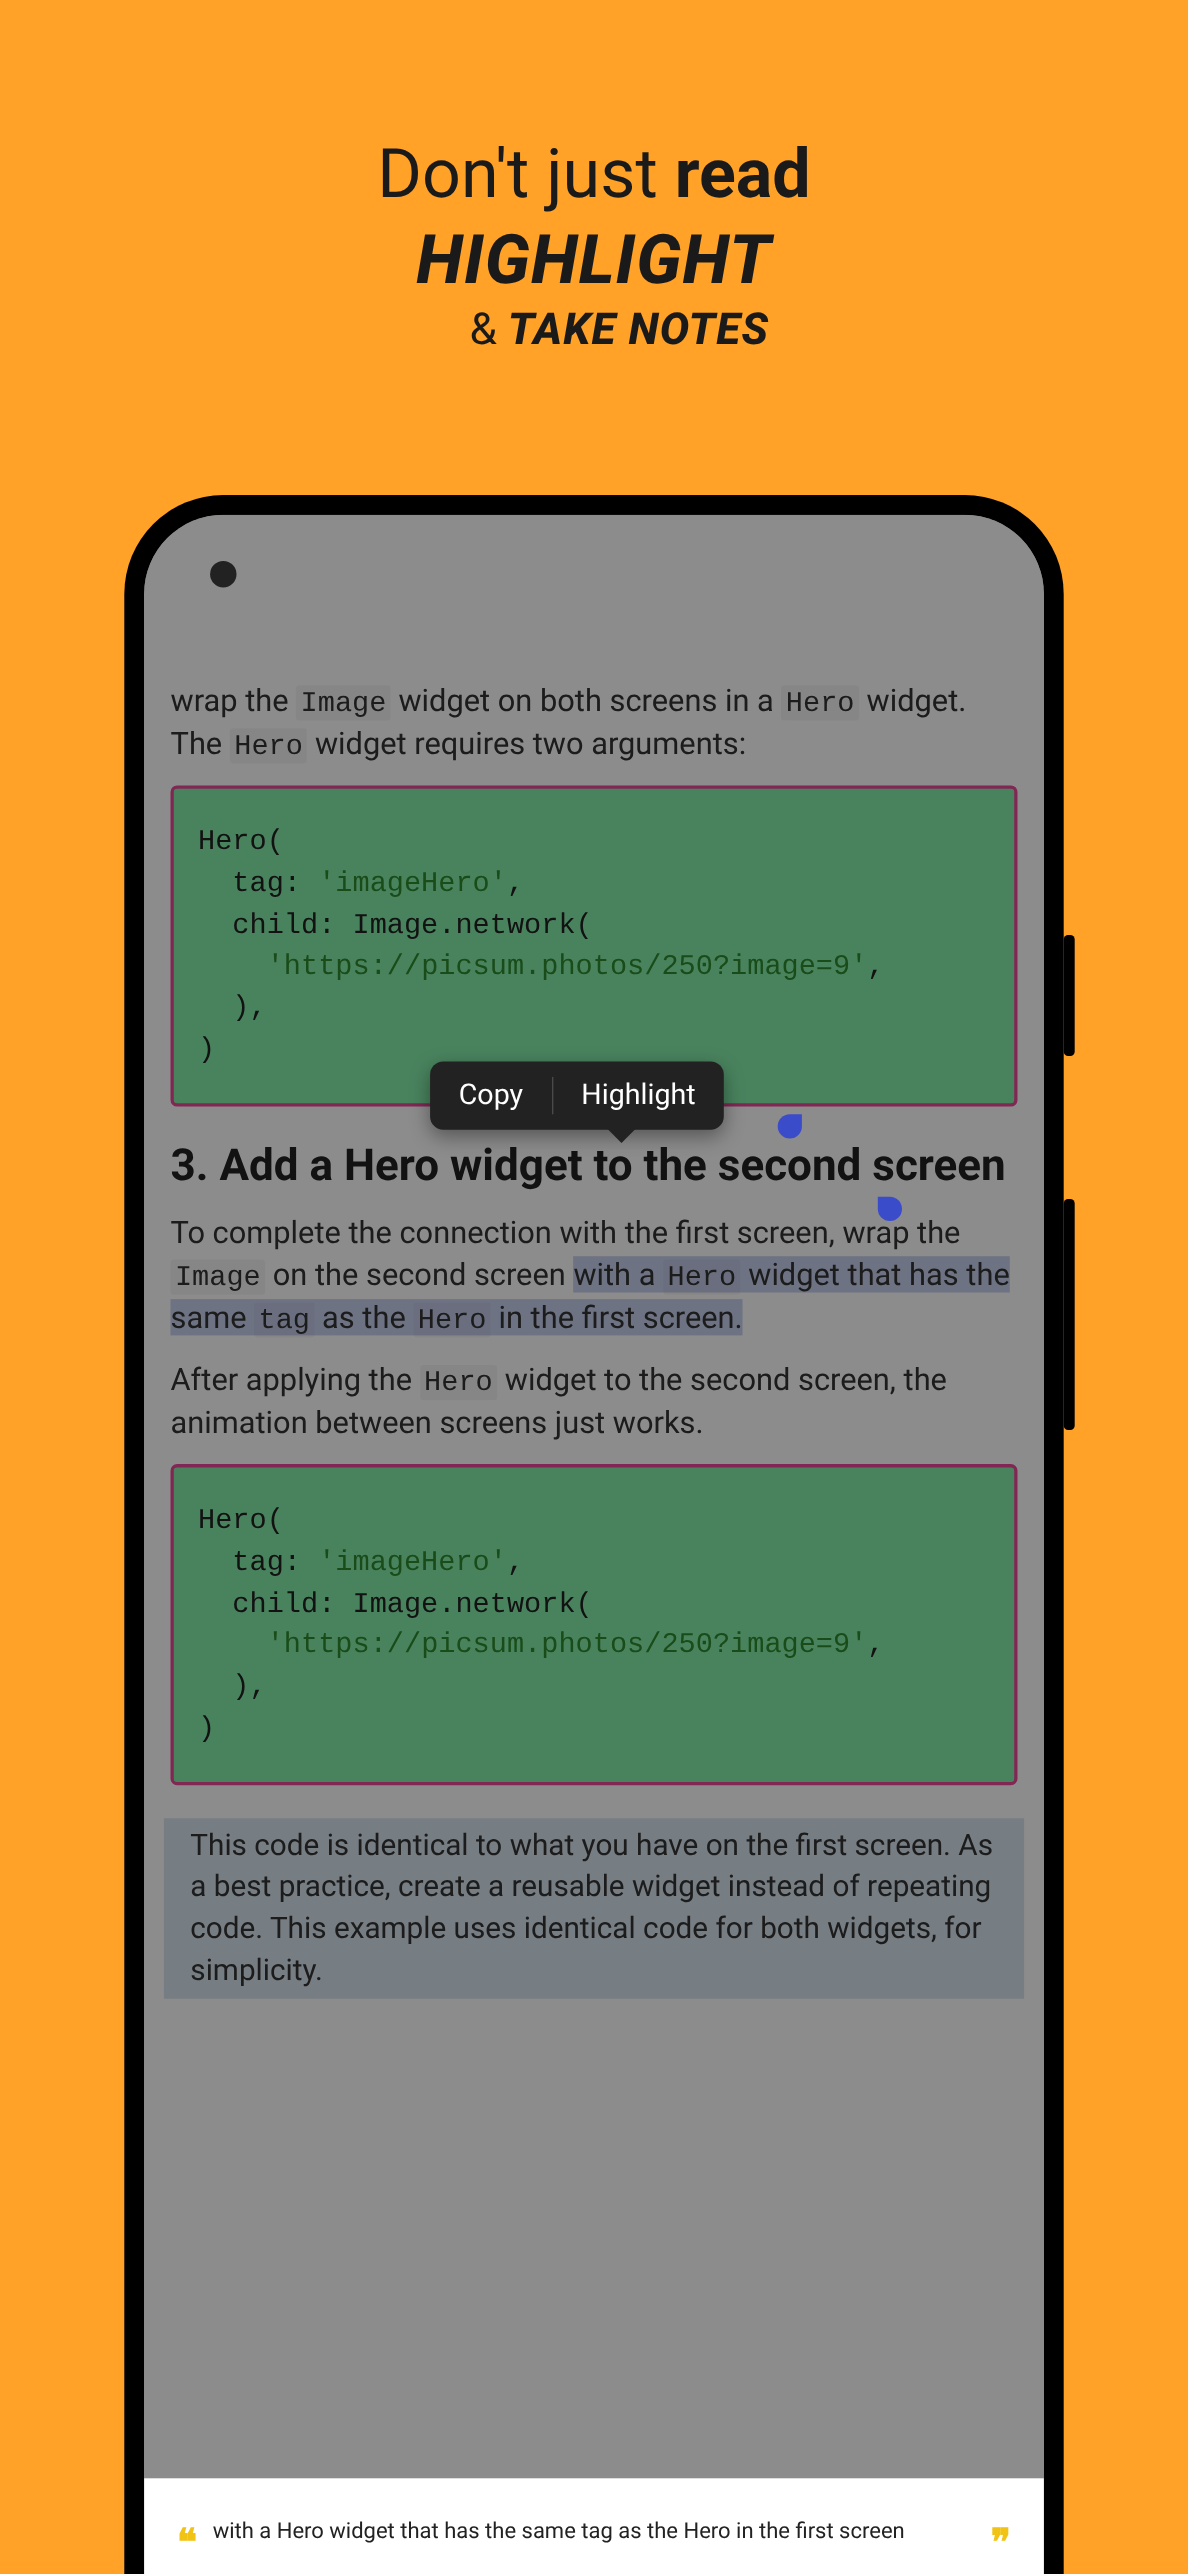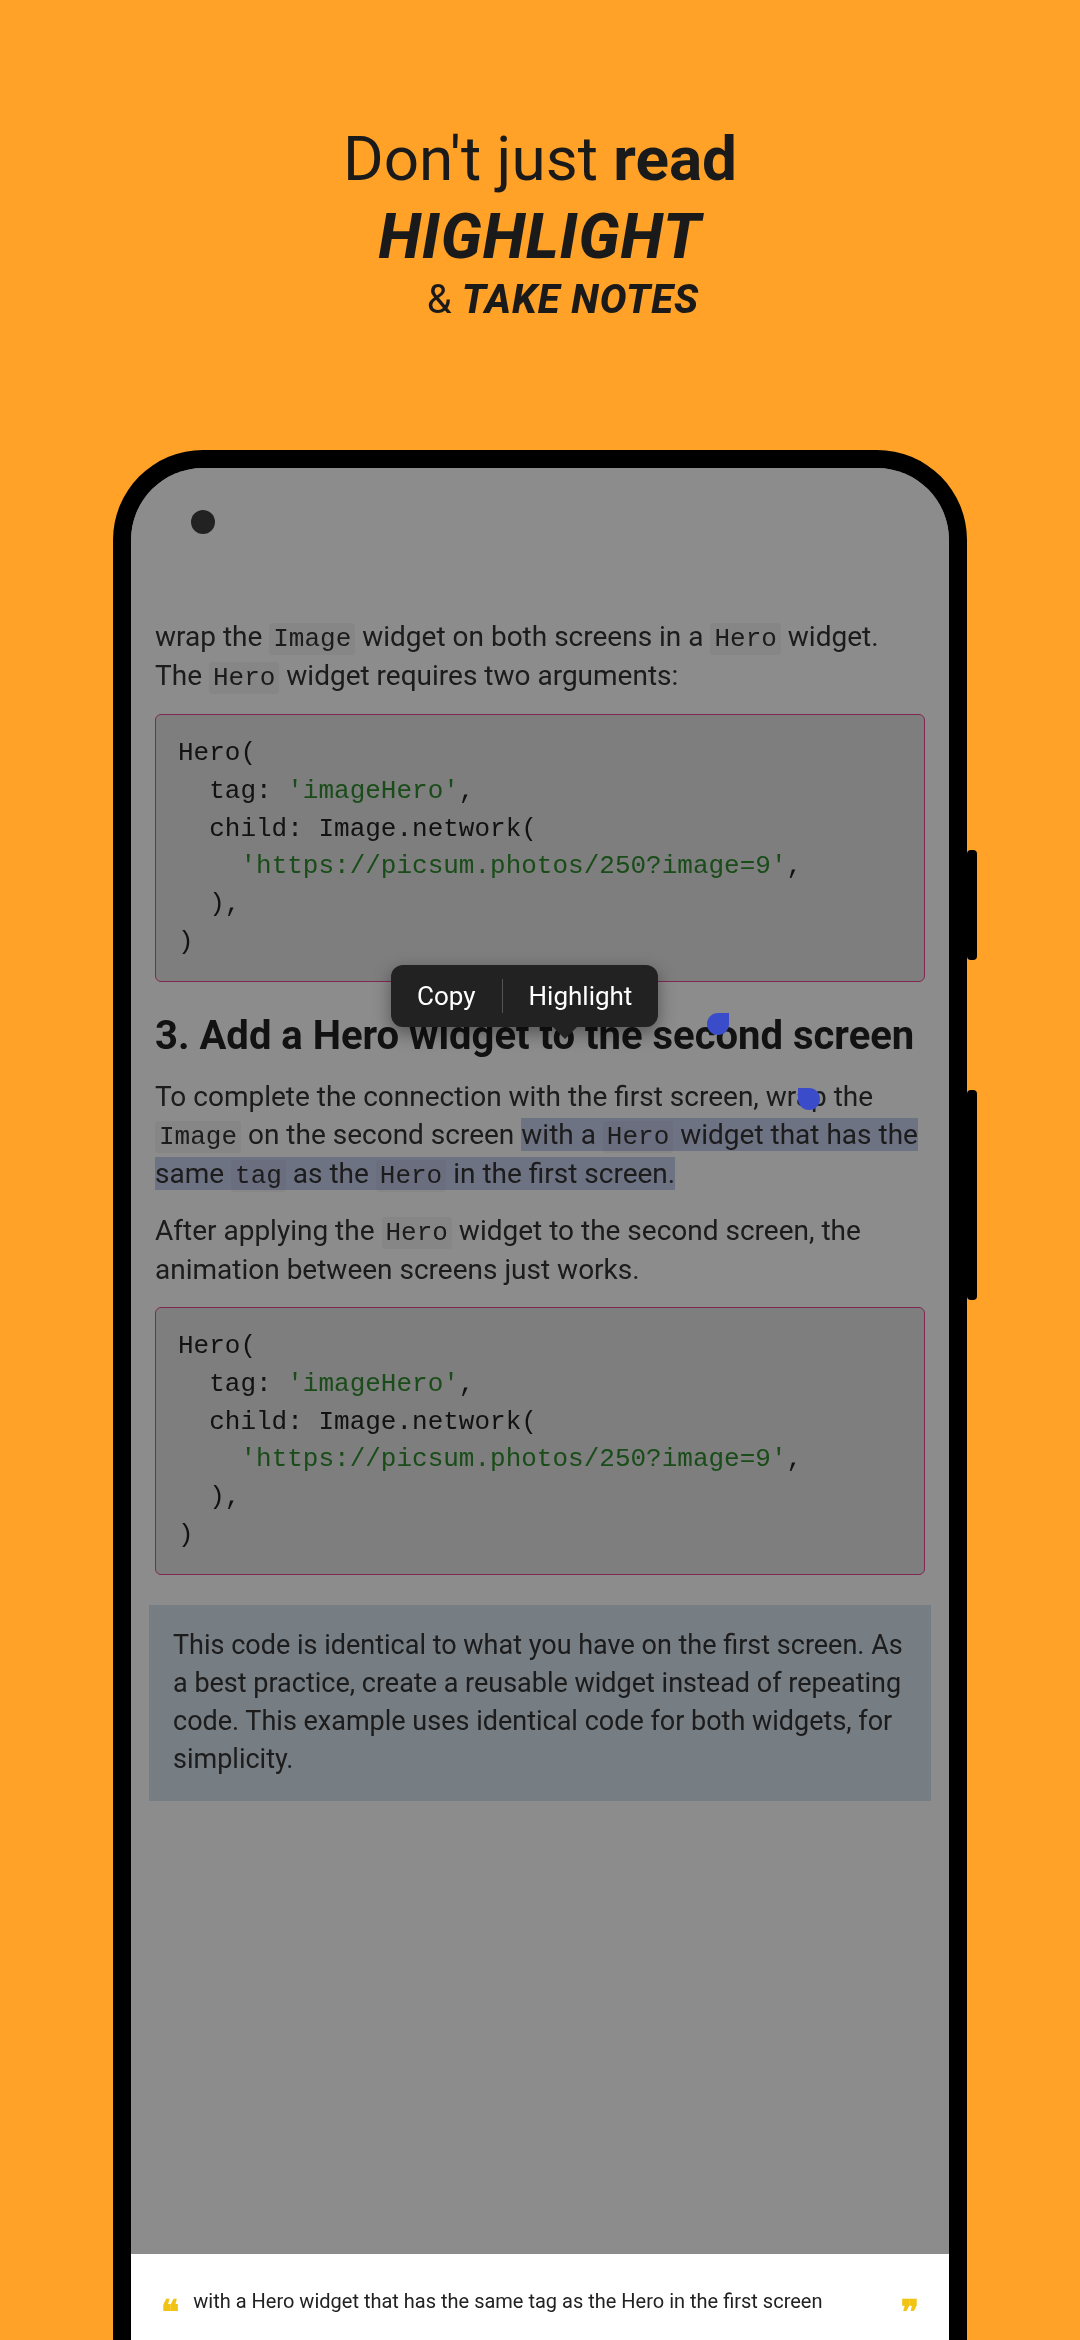--- a/index.html
+++ b/index.html
@@ -74,37 +74,37 @@
     inset: 0;
     padding: 0 24px;
     padding-top: 150px;
     color: #333;
     font-size: 28px;
     line-height: 1.35;
   }
   .article p { margin-bottom: 18px; }
   .mono { font-family: "SFMono-Regular", Consolas, "Liberation Mono", Menlo, monospace; background: rgba(0,0,0,0.04); padding: 1px 4px; border-radius: 3px; font-size: 26px; }
   .code-block {
-    background: #e5e5e5;
-    border: 1px solid #ec4899;
+    background: #86efac;
+    border: 3px solid #ec4899;
     border-radius: 6px;
-    padding: 20px 22px;
+    padding: 30px 22px;
     font-family: "SFMono-Regular", Consolas, "Liberation Mono", Menlo, monospace;
     font-size: 26px;
     line-height: 1.45;
     white-space: pre;
     margin: 14px 0 30px 0;
     color: #222;
   }
   .code-block .str { color: #2e8b2e; }
   .article h2 { font-size: 40px; font-weight: 700; color: #222; margin: 10px 0 18px 0; line-height: 1.2; }
   .selected-text { background: #c9d2f0; }
   .info-box {
     background: #d7e3ee;
-    padding: 22px 24px;
+    padding: 6px 24px;
     margin: 20px -6px 0 -6px;
     font-size: 27px;
     line-height: 1.4;
     color: #333;
   }
 
   .sel-handle {
     position: absolute;
     width: 22px;
     height: 22px;

